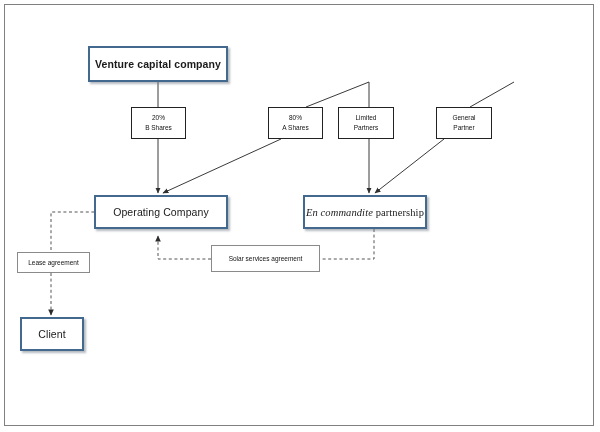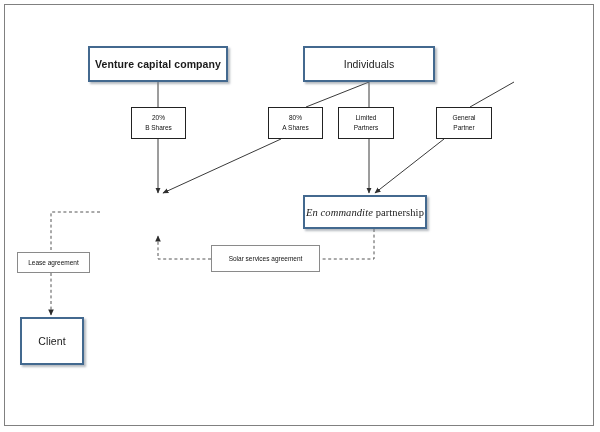--- a/index.html
+++ b/index.html
@@ -67,23 +67,20 @@
 
       <path d="M374,229 L374,259 L320,259"></path>
       <path d="M211,259 L158,259 L158,236" marker-end="url(#arrowDash)"></path>
     </g>
   </svg>
 
   <div class="node entity" style="left:88px;  top:46px;  width:140px; height:36px;font-weight:bold;">
     <span>Venture capital company</span>
   </div>
 
-  <div class="node entity" style="left:303px; top:46px;  width:132px; height:36px;">
-    <span>Individuals</span>
-  </div>
 
 
   <div class="node plain" style="left:131px; top:107px; width:55px; height:32px;">
     <span class="two-line">20%
 B Shares</span>
   </div>
 
   <div class="node plain" style="left:268px; top:107px; width:55px; height:32px;">
     <span class="two-line">80%
 A Shares</span>
@@ -92,30 +89,33 @@
   <div class="node plain" style="left:338px; top:107px; width:56px; height:32px;">
     <span class="two-line">Limited
 Partners</span>
   </div>
 
   <div class="node plain" style="left:436px; top:107px; width:56px; height:32px;">
     <span class="two-line">General
 Partner</span>
   </div>
 
+  <div class="node entity" style="left:94px;  top:195px; width:134px; height:34px;">
+    <span>Operating Company</span>
+  </div>
 
   <div class="node entity" style="left:303px; top:195px; width:124px; height:34px;font-family:Liberation Serif, serif;">
     <span><span class="ital">En commandite</span><span> partnership</span></span>
   </div>
 
   <div class="node agreement" style="left:17px;  top:252px; width:73px; height:21px;">
     <span>Lease  agreement</span>
   </div>
 
   <div class="node agreement" style="left:211px; top:245px; width:109px; height:27px;">
     <span>Solar services agreement</span>
   </div>
 
-  <div class="node entity" style="left:20px;  top:317px; width:64px; height:48px;">
+  <div class="node entity" style="left:20px;  top:317px; width:64px; height:34px;">
     <span>Client</span>
   </div>
 
 </div>
 
 </body></html>

